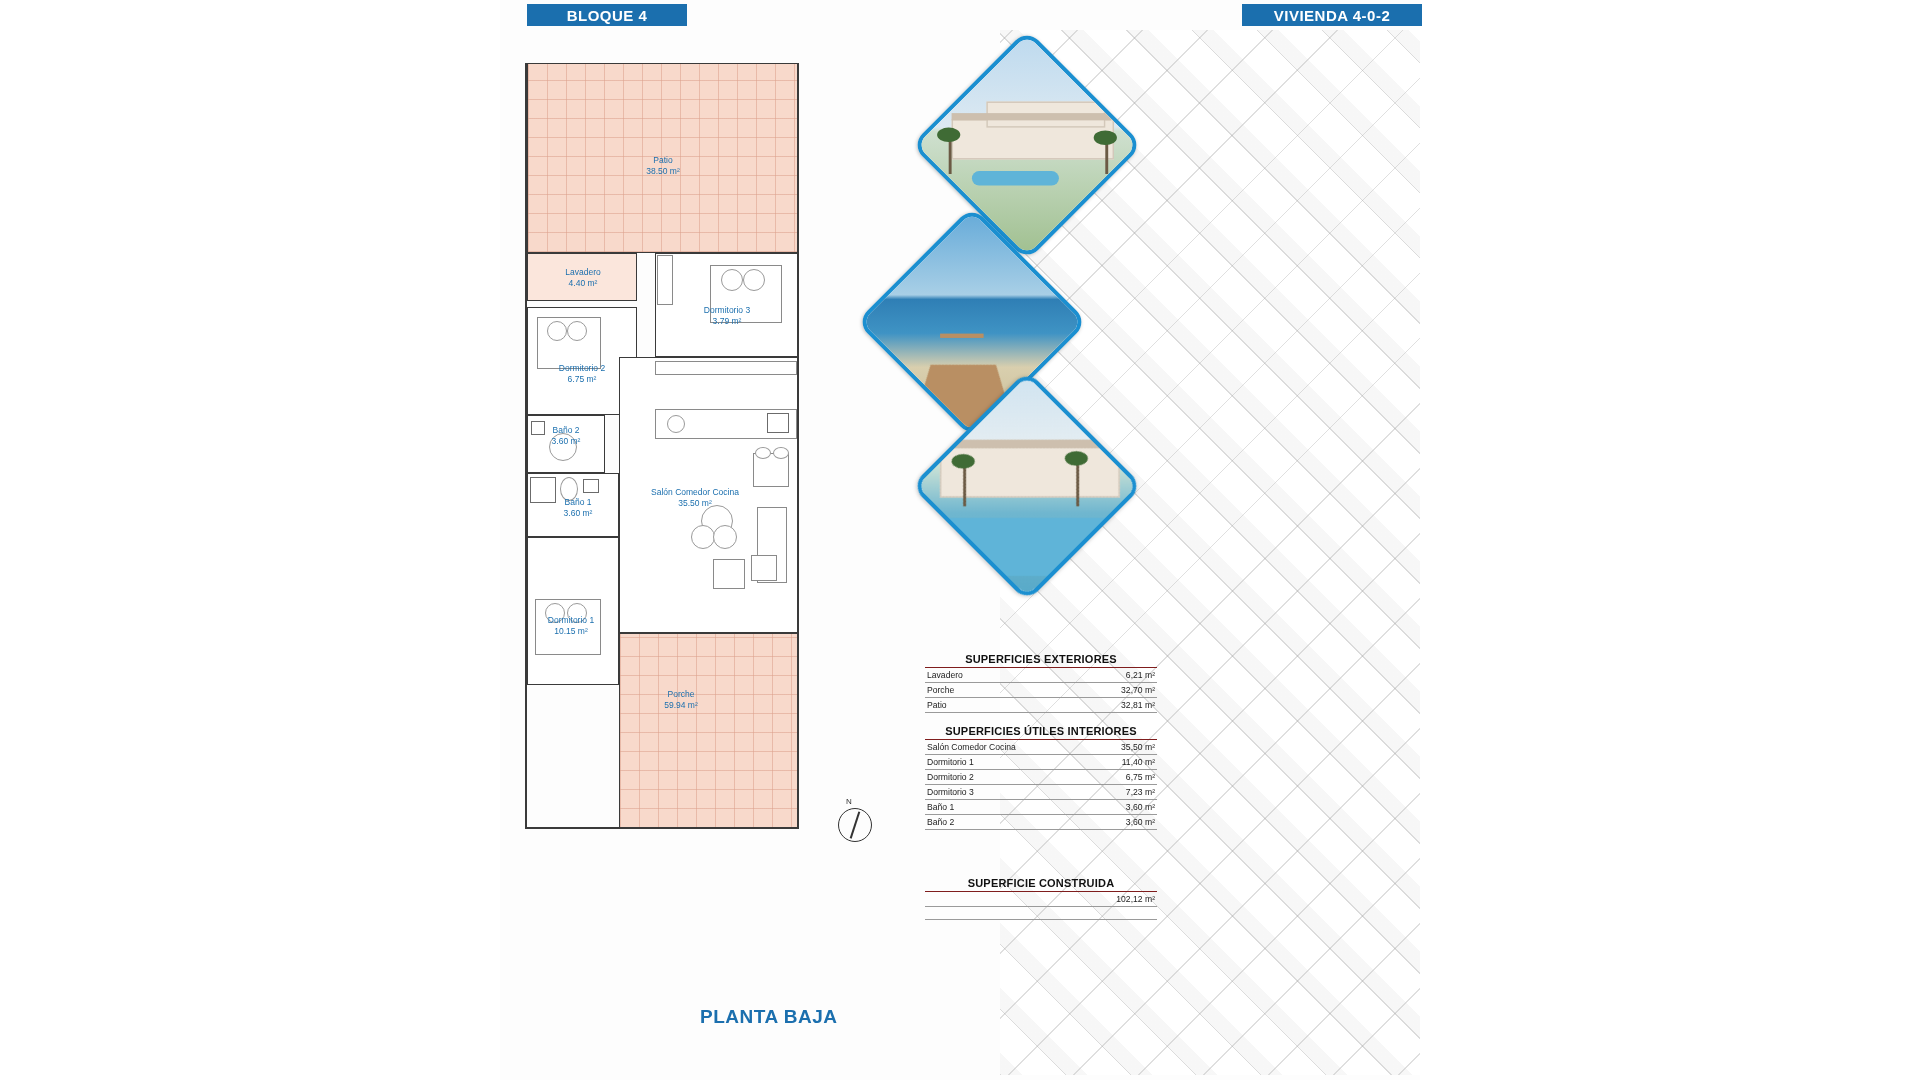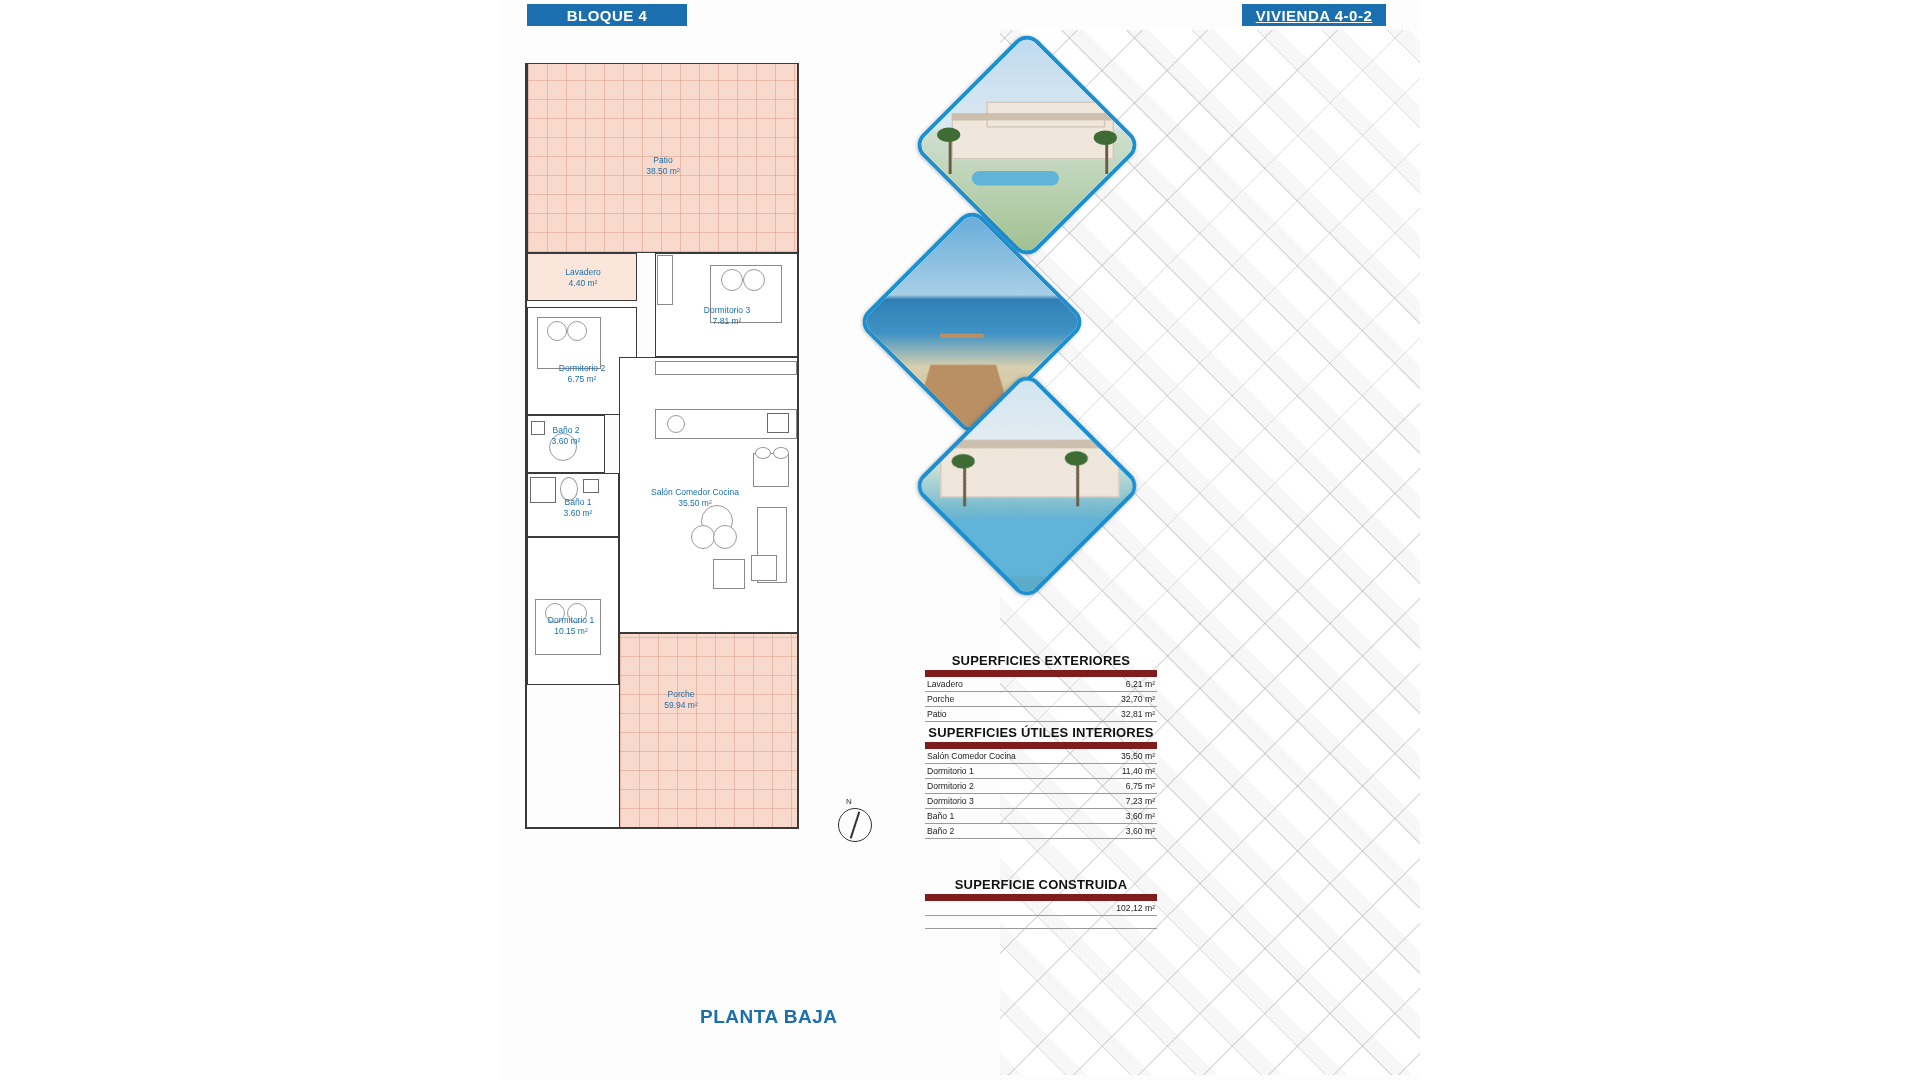--- a/index.html
+++ b/index.html
@@ -17,21 +17,21 @@
   .side-white.left{left:0;}
   .side-white.right{left:1420px;width:500px;}
 
   
   .hdr{
     position:absolute;top:4px;height:22px;background:#1b6fae;color:#fff;
     font-weight:bold;font-size:15px;letter-spacing:.5px;
     display:flex;align-items:center;justify-content:center;
   }
   .hdr.left{left:508px;width:160px;margin-left:19px;}
-  .hdr.right{left:1242px;width:144px;text-decoration:underline;}
+  .hdr.right{left:1242px;width:180px;}
 
   
   .hatch{
     position:absolute;left:500px;top:30px;width:920px;height:1045px;
     background-color:#ffffff;
     background-image:
       repeating-linear-gradient(45deg, rgba(150,150,150,.30) 0 1.2px, rgba(0,0,0,0) 1.2px 46px),
       repeating-linear-gradient(-45deg, rgba(150,150,150,.30) 0 1.2px, rgba(0,0,0,0) 1.2px 46px);
   }
   .hatch:after{
@@ -91,22 +91,22 @@
   .bldg{position:absolute;background:#efe7dc;border:1px solid #d3c8ba;}
   .roofline{position:absolute;background:#cdbfae;}
   .palm{position:absolute;width:2px;background:#6b5a44;}
   .palmtop{position:absolute;width:16px;height:10px;border-radius:50%;background:#3f6b35;}
   .pool{position:absolute;background:#5fb4d8;border-radius:6px;}
   .walkway{position:absolute;background:#b98f63;}
 
   
   .tbl{position:absolute;width:232px;font-size:8.6px;color:#222;}
   .tbl .title{
-    text-align:center;font-weight:bold;font-size:13px;color:#111;
-    padding:3px 0 2px;border-bottom:7px solid #7f1d1d;letter-spacing:.2px;
+    text-align:center;font-weight:bold;font-size:11px;color:#111;
+    padding:3px 0 2px;border-bottom:1px solid #7f1d1d;letter-spacing:.2px;
   }
   .tbl .row{
     display:flex;justify-content:space-between;
     border-bottom:1px solid #9a9a9a;padding:2px 2px 2px 2px;
   }
   .tbl .row .v{color:#222;}
   .tbl .blank{height:12px;border-bottom:1px solid #9a9a9a;}
   .t1{left:925px;top:650px;}
   .t2{left:925px;top:722px;}
   .t3{left:925px;top:874px;}
@@ -142,21 +142,21 @@
     <b>4.40 m²</b>
   </div>
 
   <div class="room" style="left:150px;top:198px;width:144px;height:104px;"></div>
   <div class="furn" style="left:205px;top:210px;width:72px;height:58px;"></div>
   <div class="circ" style="left:216px;top:214px;width:20px;height:20px;"></div>
   <div class="circ" style="left:238px;top:214px;width:20px;height:20px;"></div>
   <div class="furn" style="left:152px;top:200px;width:16px;height:50px;"></div>
   <div class="lbl" style="left:222px;top:250px;">
     <b>Dormitorio 3</b>
-    <b>7.81 m²</b>
+    <b>3.79 m²</b>
   </div>
 
   <div class="room" style="left:22px;top:252px;width:110px;height:108px;"></div>
   <div class="furn" style="left:32px;top:262px;width:64px;height:52px;"></div>
   <div class="circ" style="left:42px;top:266px;width:18px;height:18px;"></div>
   <div class="circ" style="left:62px;top:266px;width:18px;height:18px;"></div>
   <div class="lbl" style="left:77px;top:308px;">
     <b>Dormitorio 2</b>
     <b>6.75 m²</b>
   </div>

